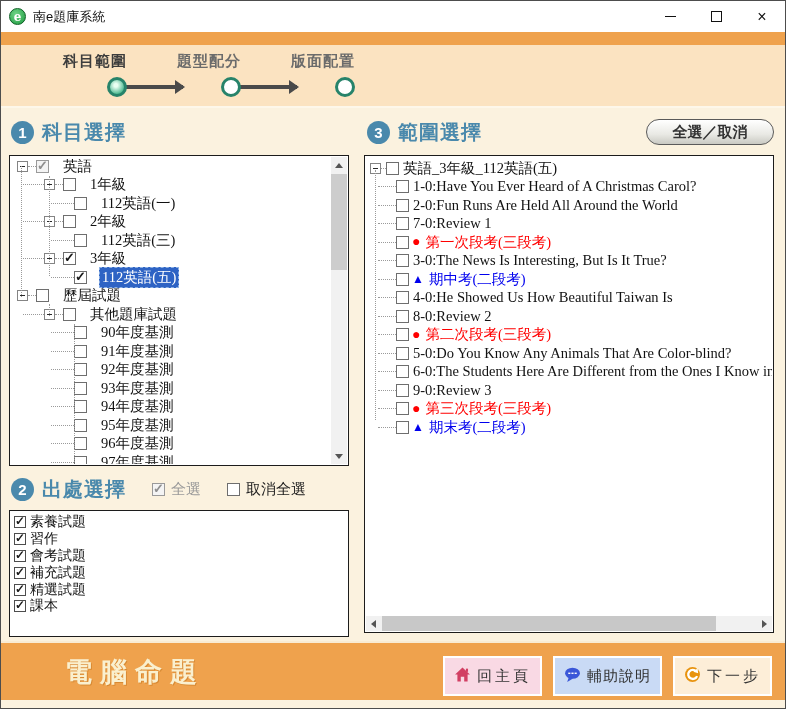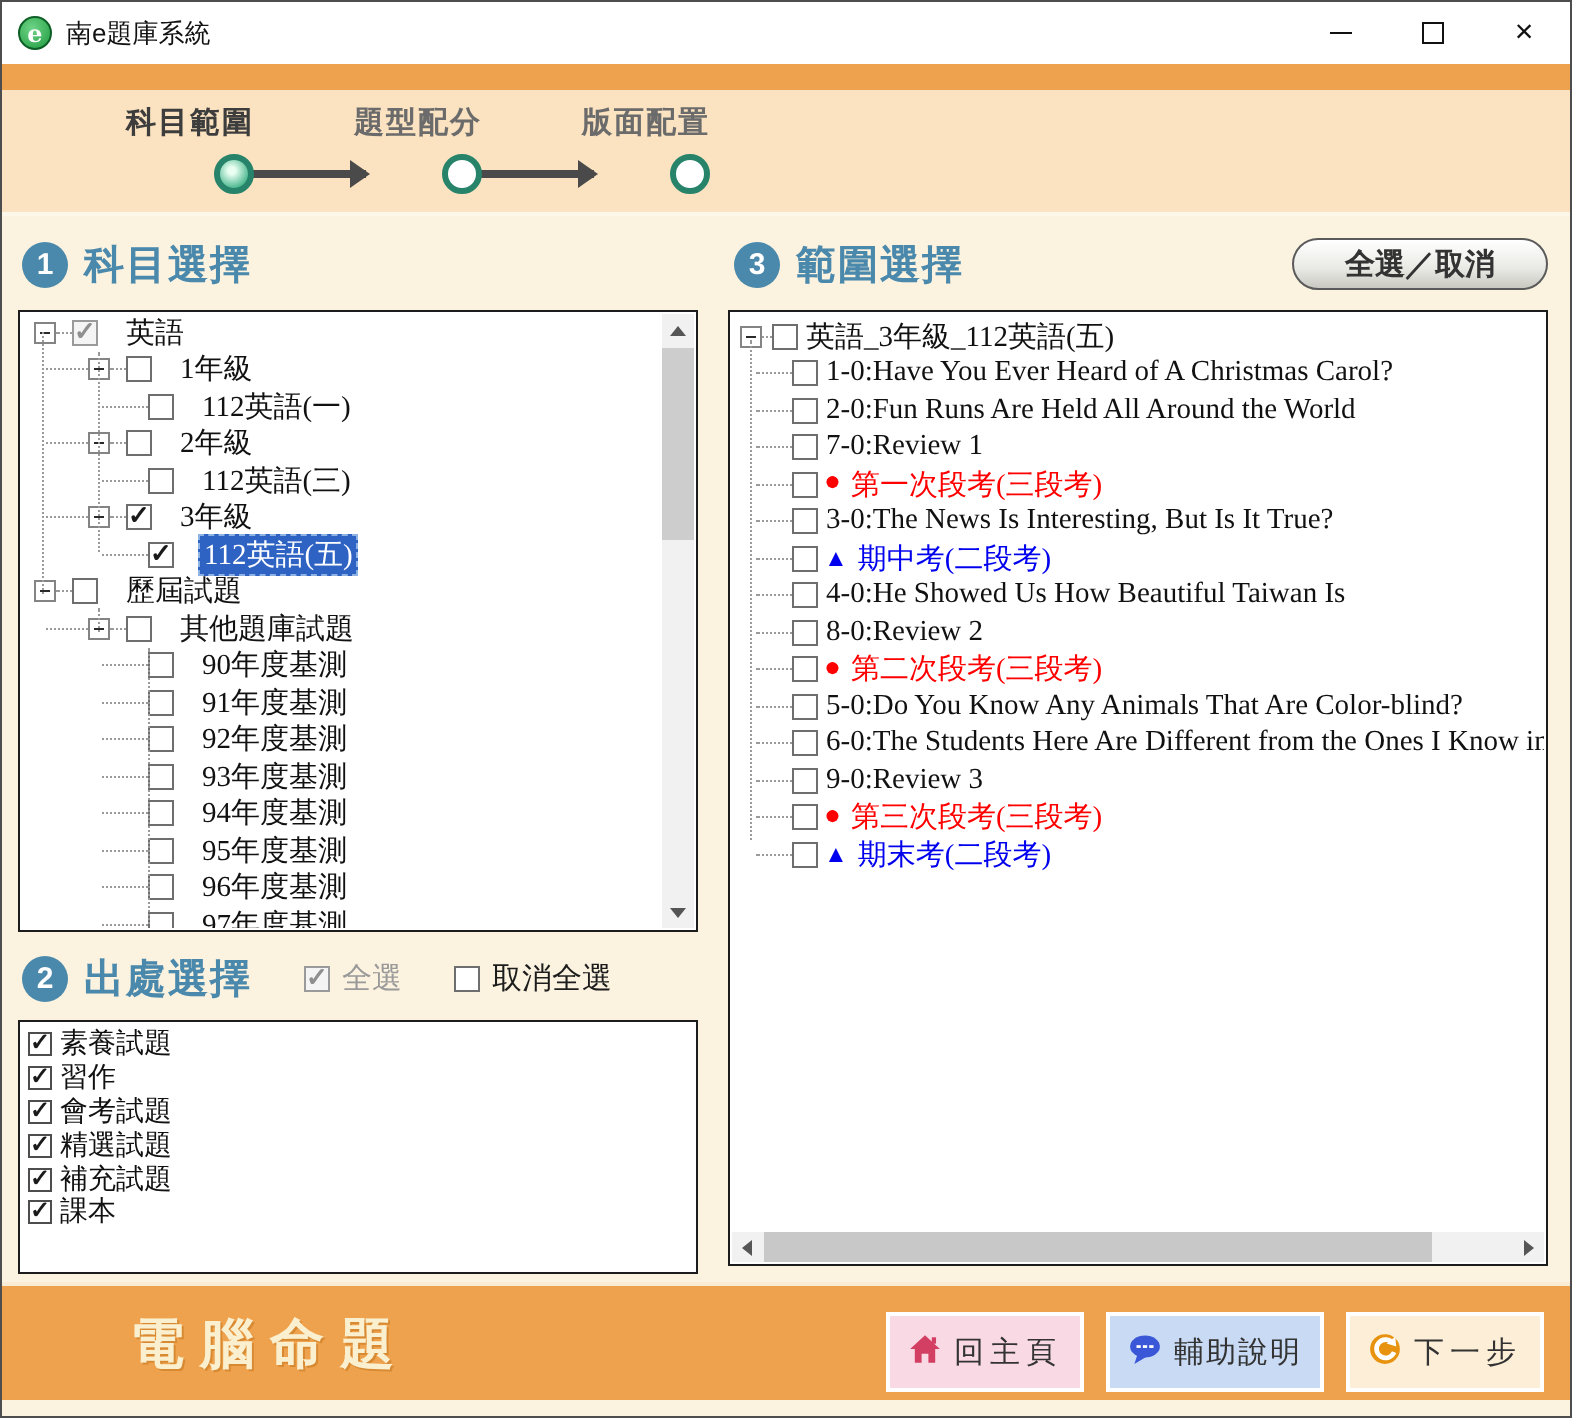--- a/index.html
+++ b/index.html
@@ -302,25 +302,25 @@
           <div class="srow">
             <span class="cb yes"></span>
             <span class="tlabel2">習作</span>
           </div>
           <div class="srow">
             <span class="cb yes"></span>
             <span class="tlabel2">會考試題</span>
           </div>
           <div class="srow">
             <span class="cb yes"></span>
+            <span class="tlabel2">補充試題</span>
+          </div>
+          <div class="srow">
+            <span class="cb yes"></span>
             <span class="tlabel2">精選試題</span>
-          </div>
-          <div class="srow">
-            <span class="cb yes"></span>
-            <span class="tlabel2">補充試題</span>
           </div>
           <div class="srow">
             <span class="cb yes"></span>
             <span class="tlabel2">課本</span>
           </div>
         </div>
     </div>
 
     <div class="panel-header" id="p3-header">
       <span class="num-badge">3</span>

